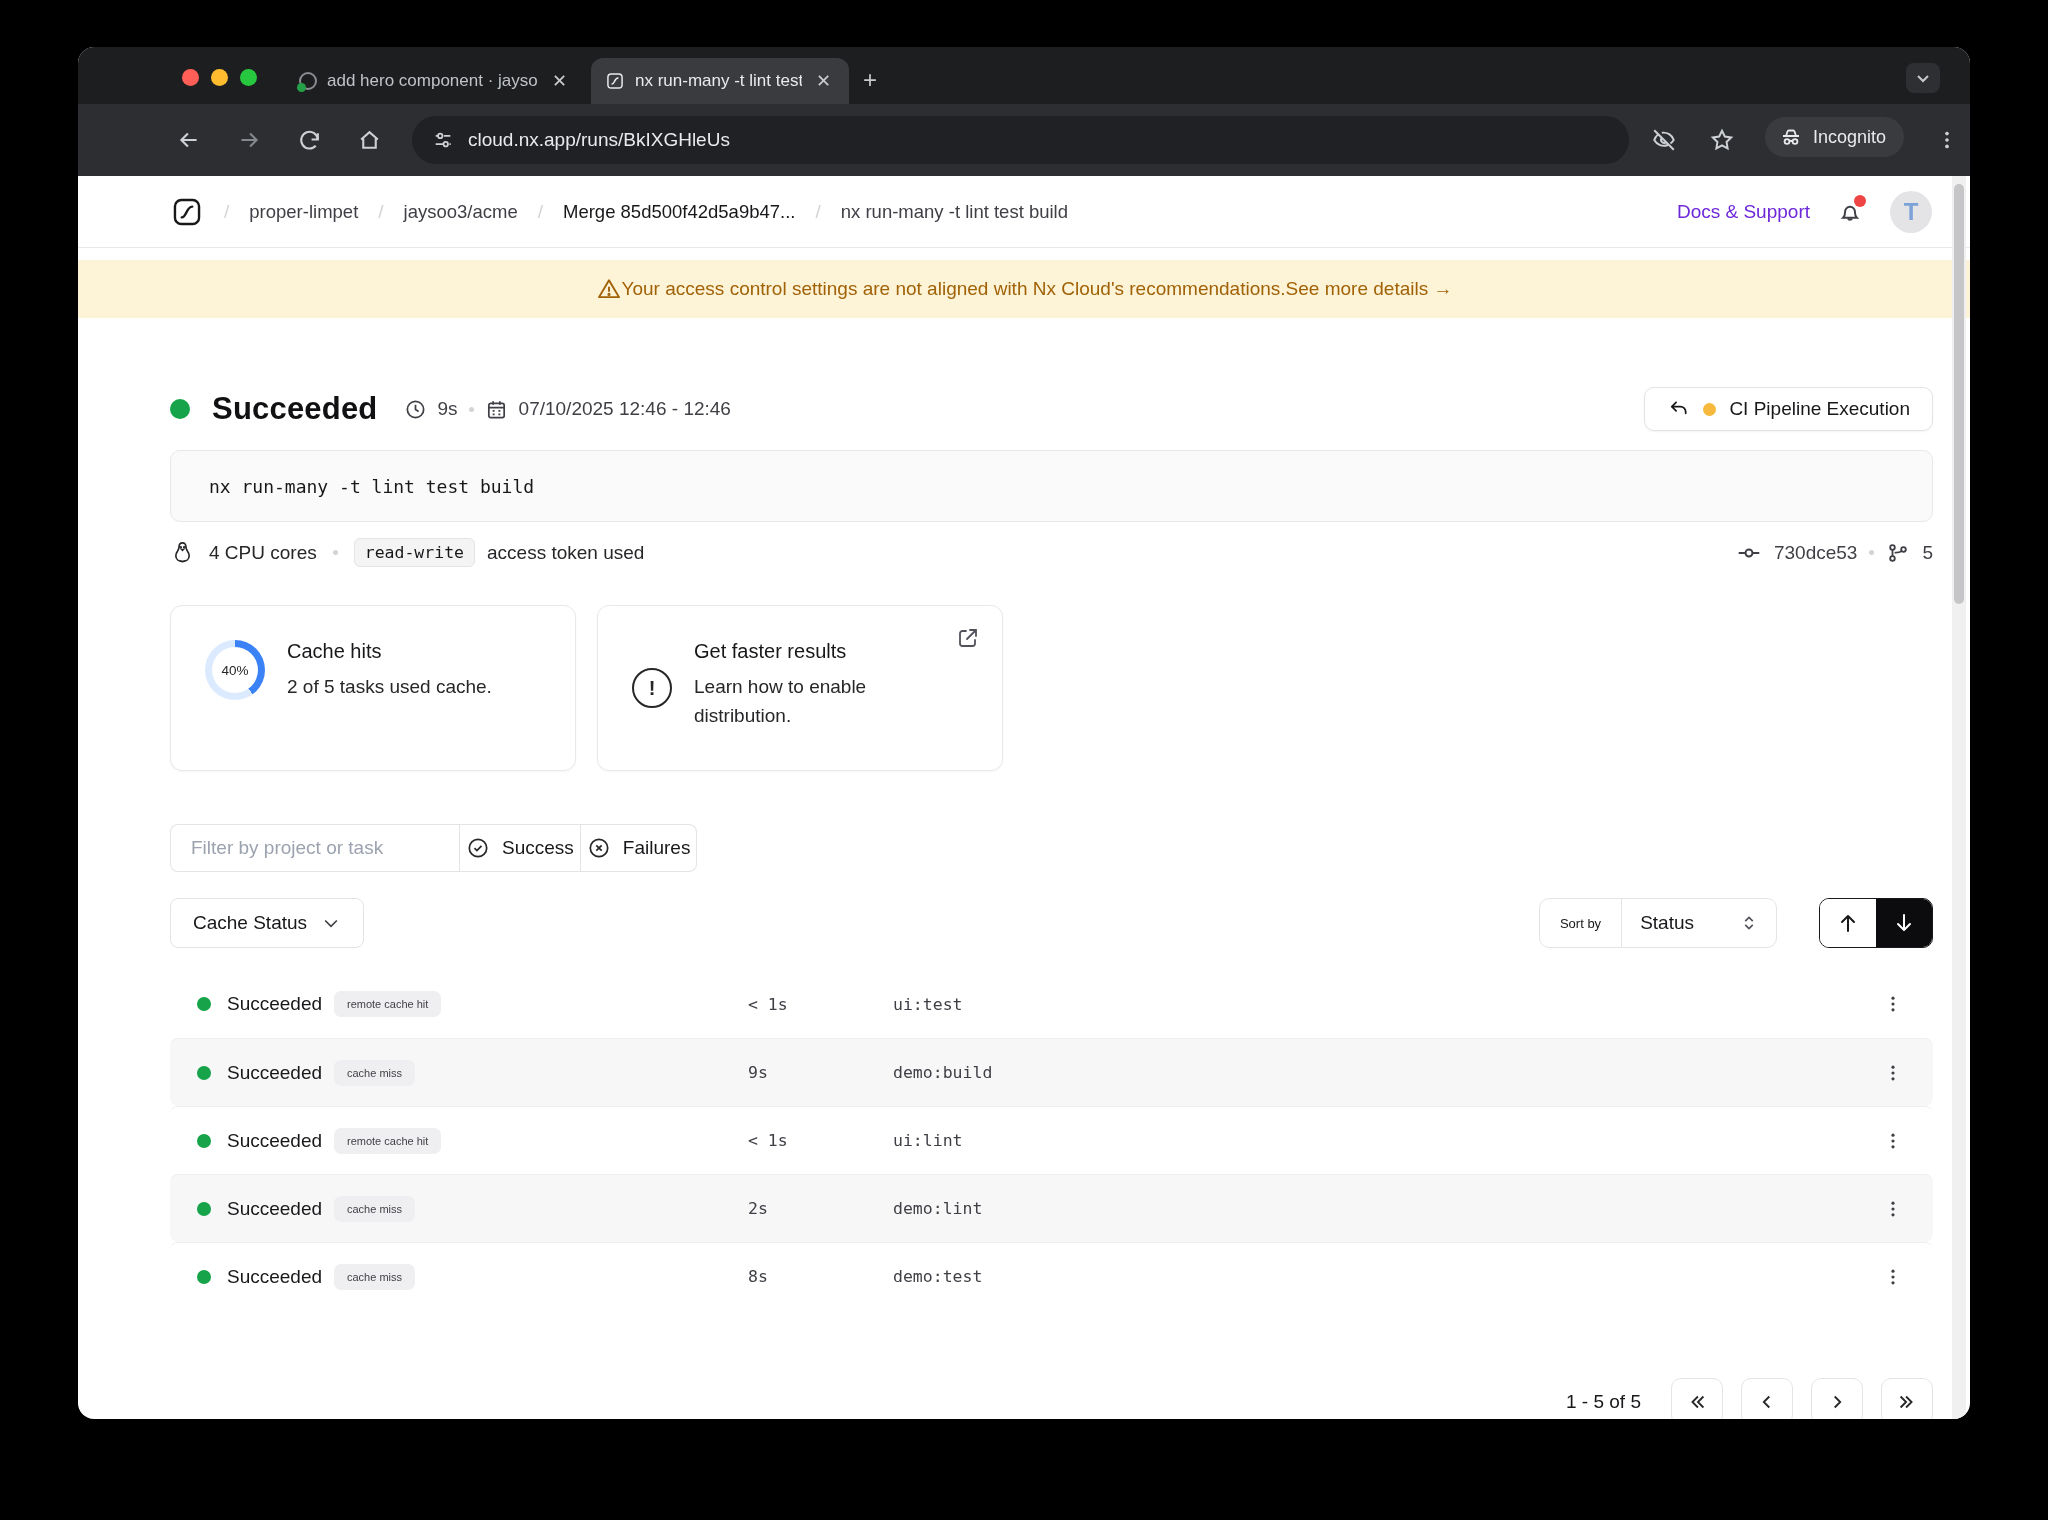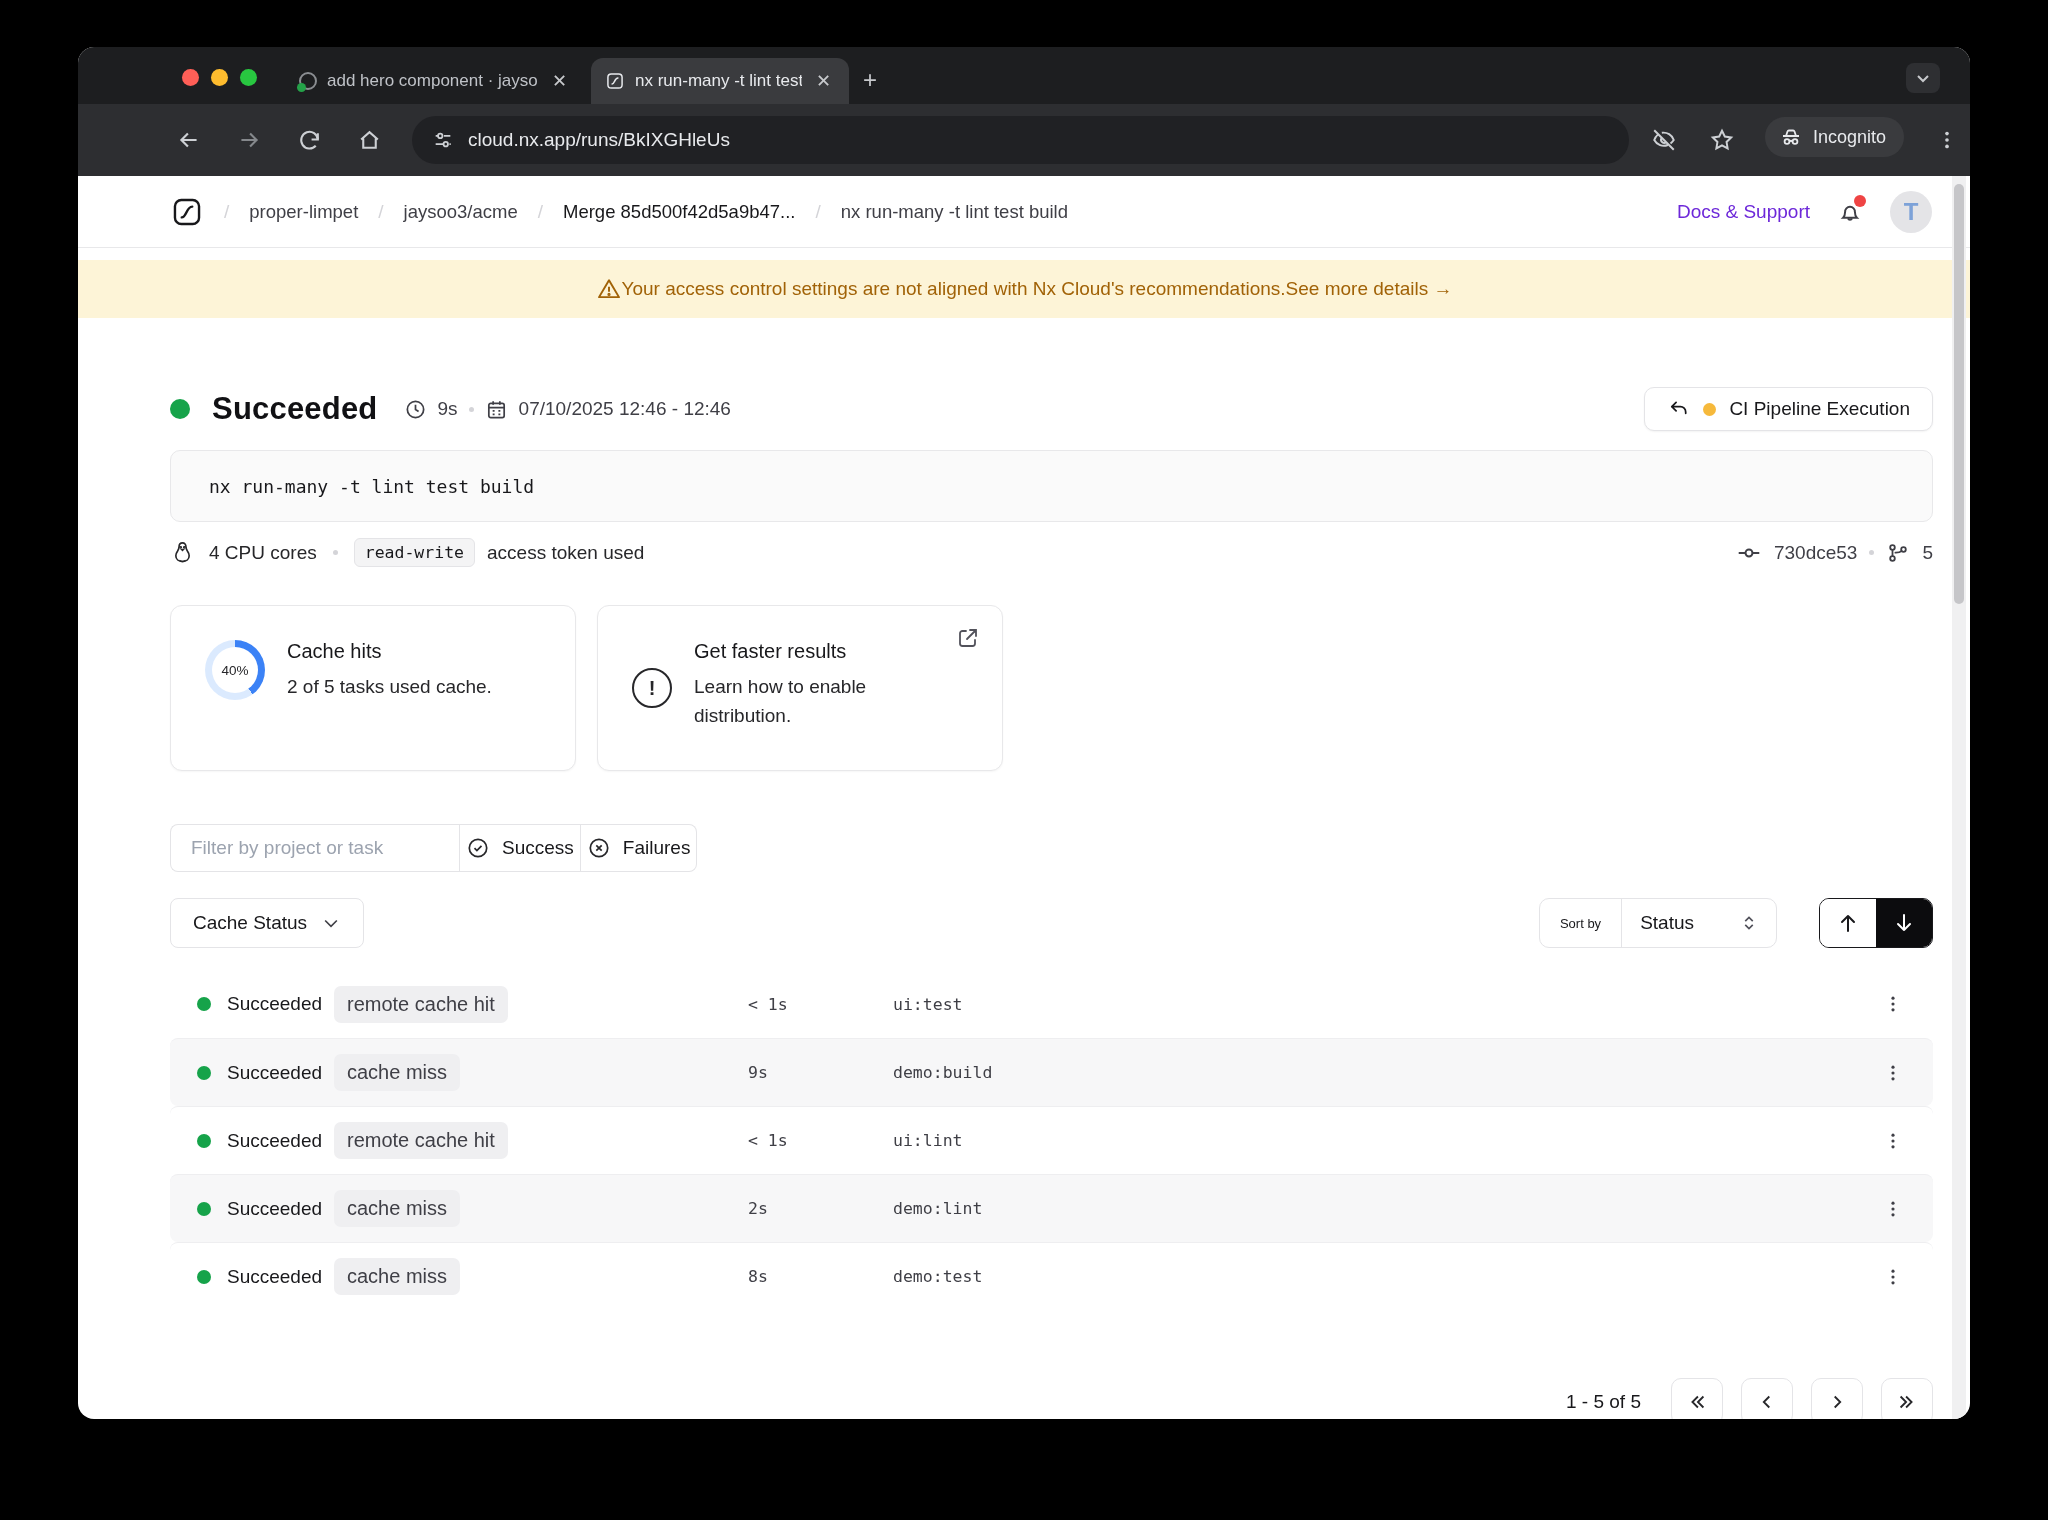--- a/index.html
+++ b/index.html
@@ -90,21 +90,21 @@
   .dir { width:56px; display:flex; align-items:center; justify-content:center; }
   .dir.up { background:#fff; color:#18181b; }
   .dir.down { background:#0c0c0e; color:#fff; }
 
   .tasklist { position:absolute; top:652px; left:0; width:100%; }
   .trow { display:flex; align-items:center; height:68px; border-radius:8px; position:relative; }
   .trow.alt { background:#f7f7f8; }
   .trow + .trow { border-top:1px solid #eeeef0; }
   .trow .dot { width:14px; height:14px; border-radius:50%; background:#16a34a; margin:0 16px 0 27px; flex:none; }
   .trow .st { font-size:19px; color:#18181b; width:107px; }
-  .trow .chip { background:#efeff1; border-radius:7px; padding:7px 13px; font-size:20px; color:#3f3f46; white-space:nowrap; }
+  .trow .chip { background:#efeff1; border-radius:7px; padding:7px 13px; font-size:11px; color:#3f3f46; white-space:nowrap; }
   .trow .dur { position:absolute; left:578px; font-family:"DejaVu Sans Mono",monospace; font-size:16.5px; color:#3f3f46; }
   .trow .task { position:absolute; left:723px; font-family:"DejaVu Sans Mono",monospace; font-size:16.5px; color:#3f3f46; }
   .trow .kebab { position:absolute; right:25px; color:#3f3f46; width:30px; height:30px; display:flex; align-items:center; justify-content:center; }
 
   .pager { position:absolute; top:1060px; left:0; width:100%; display:flex; align-items:center; justify-content:flex-end; gap:18px; }
   .pager .count { font-size:19px; color:#18181b; margin-right:12px; }
   .pbtn { width:52px; height:47px; border:1px solid #e4e4e7; border-radius:10px; background:#fff; display:flex; align-items:center; justify-content:center; color:#27272a; box-shadow:0 1px 1px rgba(0,0,0,.03); }
 
   .scrolltrack { position:absolute; right:4px; top:129px; width:14px; bottom:0; background:#f0f0f1; }
   .scrollthumb { position:absolute; left:2px; top:8px; width:10px; height:420px; border-radius:5px; background:#c6c6c9; }

